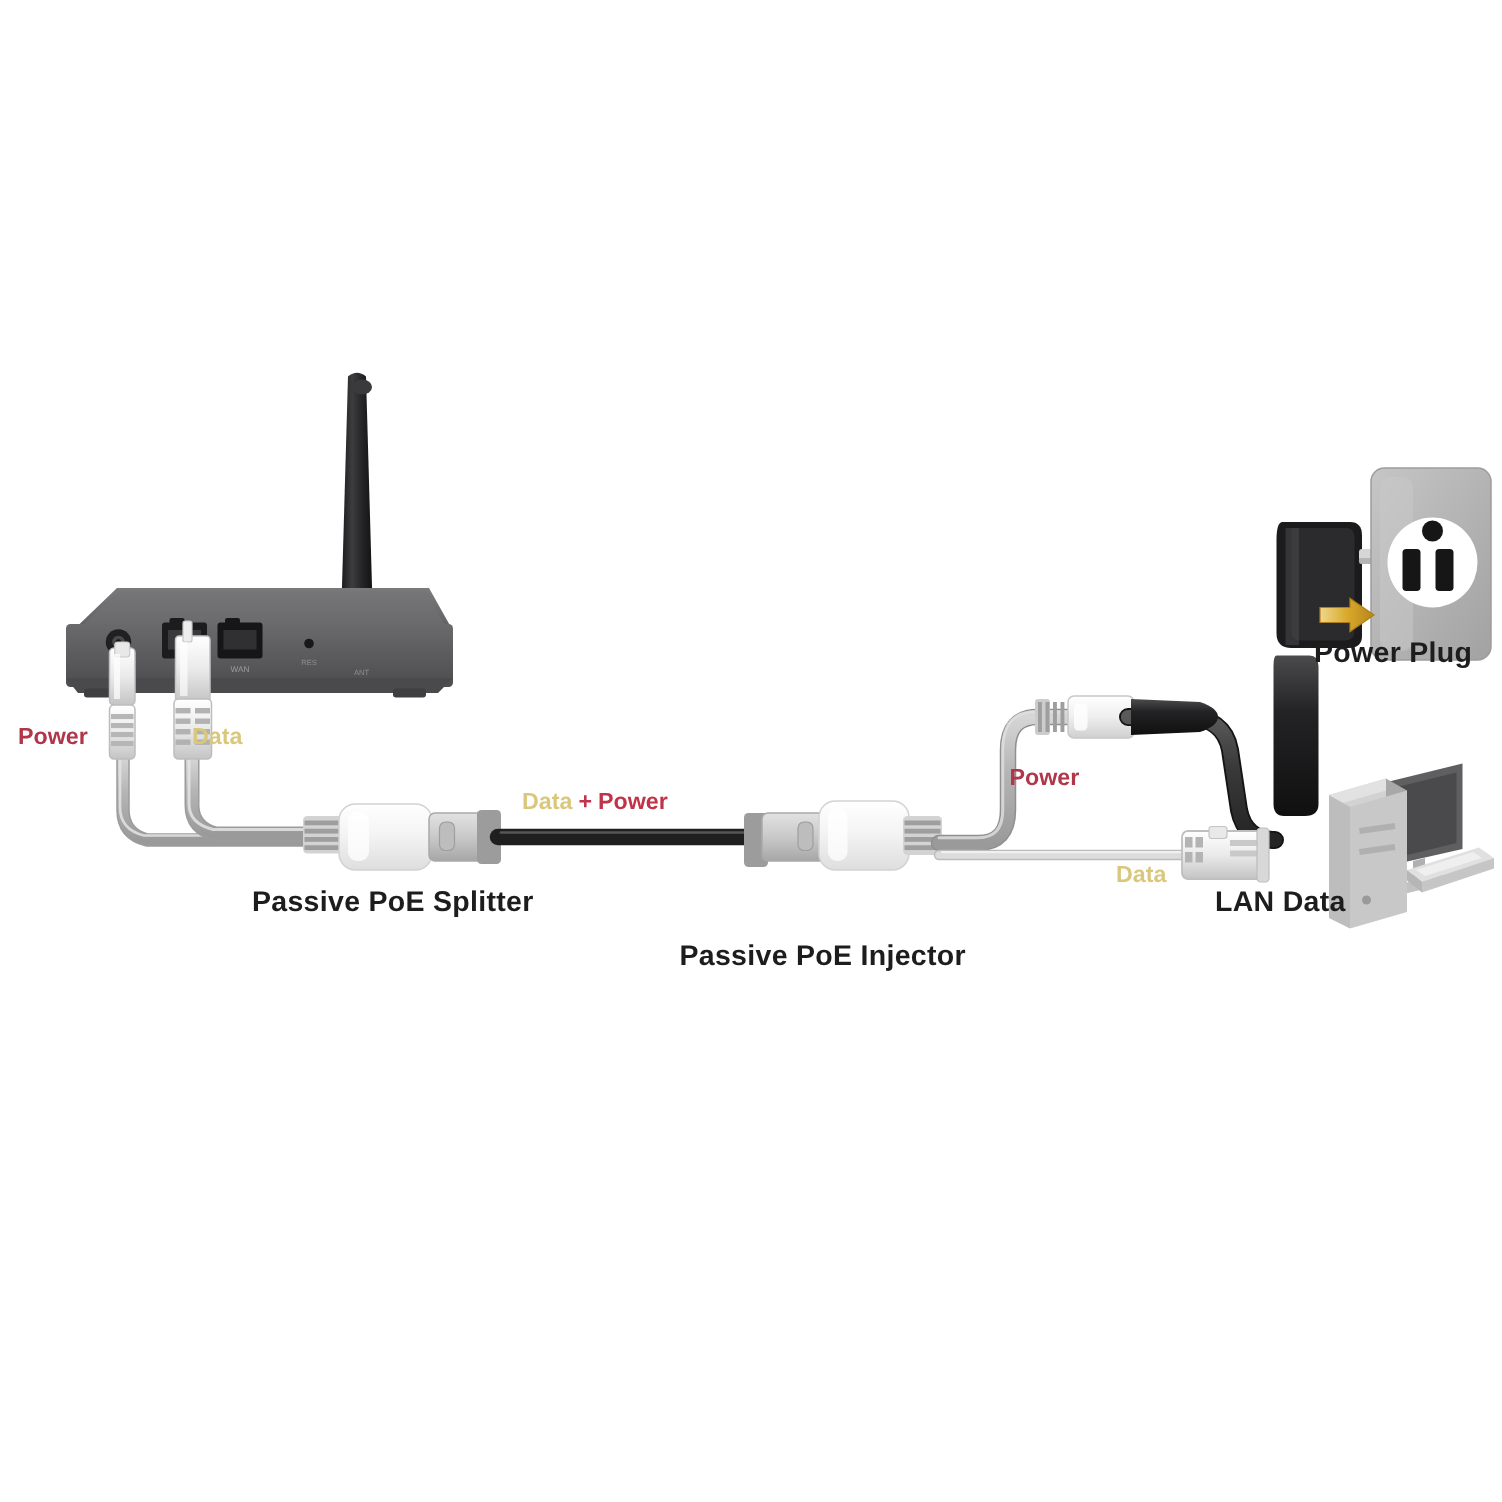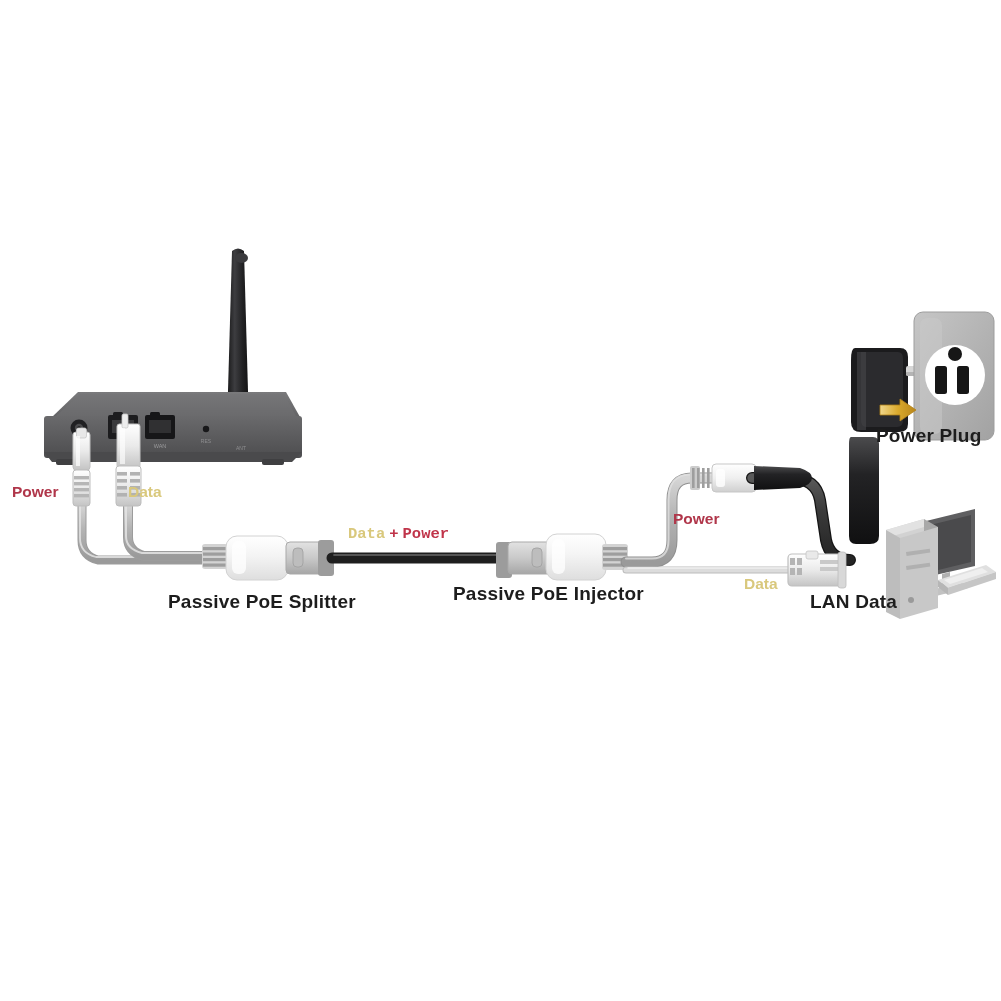--- a/index.html
+++ b/index.html
@@ -316,27 +316,27 @@
       <path d="M948 588 L996 572 L996 579 L948 595 Z" fill="#c6c6c6"></path>
       <path d="M944 580 L982 568 L988 572 L950 584 Z" fill="#efefef"></path>
     </g>
 
   </svg>
 
   <div class="lbl lbl-power" style="left:12px;  top:484px;">Power</div>
 
   <div class="lbl lbl-data" style="left:128px; top:484px;">Data</div>
 
-  <div class="lbl lbl-dp" style="left:348px; top:527px;font-family:Liberation Mono, monospace;">
+  <div class="lbl lbl-dp" style="left:348px; top:527px;">
     <span class="d">Data</span><span class="plus" style="margin:0 4px;">+</span><span class="p">Power</span>
   </div>
 
   <div class="lbl lbl-dark" style="left:168px; top:592px;">Passive PoE Splitter</div>
 
-  <div class="lbl lbl-dark" style="left:453px; top:584px;">Passive PoE Injector</div>
+  <div class="lbl lbl-dark" style="left:453px; top:628px;">Passive PoE Injector</div>
 
   <div class="lbl lbl-power" style="left:673px; top:511px;">Power</div>
 
   <div class="lbl lbl-data" style="left:744px; top:576px;">Data</div>
 
   <div class="lbl lbl-dark" style="left:810px; top:592px;">LAN Data</div>
 
   <div class="lbl lbl-dark" style="left:876px; top:426px;">Power Plug</div>
 
 </div>

